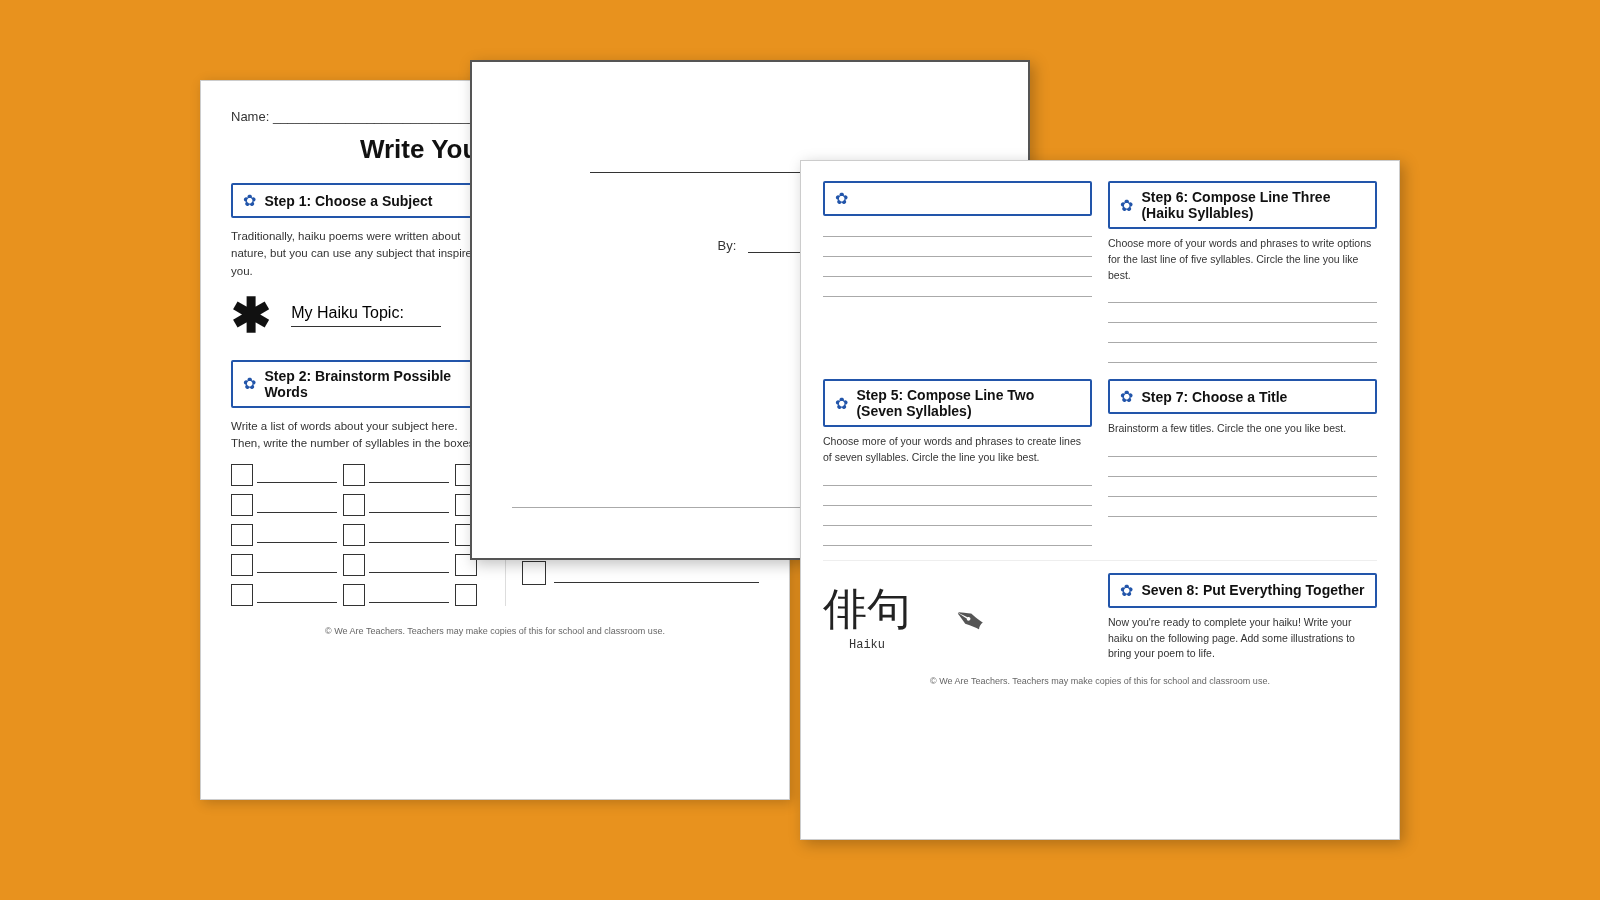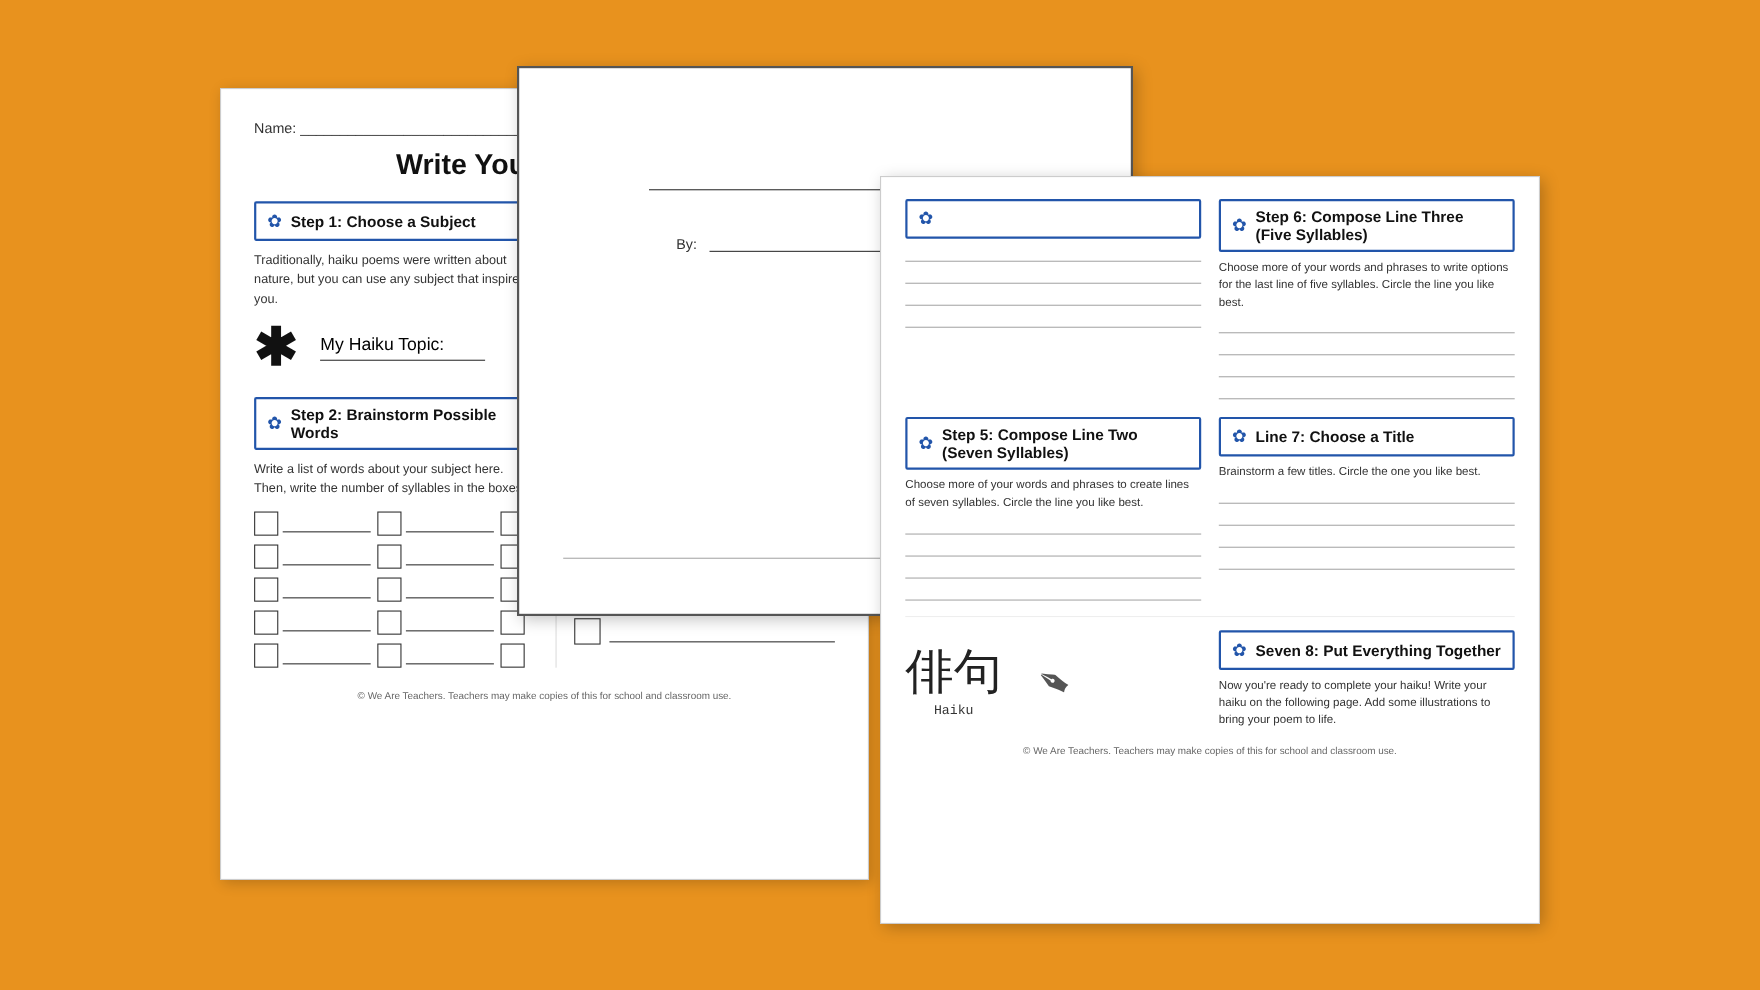--- a/index.html
+++ b/index.html
@@ -326,21 +326,21 @@
     </div>
 
     <div class="copyright" style="margin-top:20px;">© We Are Teachers. Teachers may make copies of this for school and classroom use.</div>
   </div>
 
   <div class="page2">
     <div style="height: 80px;"></div>
     <div style="border-bottom:1px solid #333; width:320px; margin:0 auto 6px auto;"></div>
     <div style="text-align:right; font-size:13px; color:#333;">(Title)</div>
 
-    <div style="margin-top:20px; text-align:center; font-size:13px; color:#333;">
+    <div style="margin-top:44px; text-align:right; font-size:13px; color:#333;">
       <span>By:</span>
       <span style="display:inline-block; border-bottom:1px solid #333; width:240px; margin-left:8px; vertical-align:bottom;"></span>
     </div>
 
     <div style="position:absolute; bottom:50px; left:40px; right:40px; border-bottom:1px solid #aaa;"></div>
   </div>
 
   <div class="page3">
     <div class="page3-grid">
 
@@ -352,21 +352,21 @@
           <div class="answer-line"></div>
           <div class="answer-line"></div>
           <div class="answer-line"></div>
           <div class="answer-line"></div>
         </div>
       </div>
 
       <div class="step-section">
         <div class="step-header">
           <span class="step-icon">✿</span>
-          <span class="step-title">Step 6: Compose Line Three (Five Syllables)</span>
+          <span class="step-title">Step 6: Compose Line Three (Haiku Syllables)</span>
         </div>
         <div class="step-body-text">Choose more of your words and phrases to write options for the last line of five syllables. Circle the line you like best.</div>
         <div class="answer-lines">
           <div class="answer-line"></div>
           <div class="answer-line"></div>
           <div class="answer-line"></div>
           <div class="answer-line"></div>
         </div>
       </div>
 
@@ -380,36 +380,36 @@
           <div class="answer-line"></div>
           <div class="answer-line"></div>
           <div class="answer-line"></div>
           <div class="answer-line"></div>
         </div>
       </div>
 
       <div class="step-section">
         <div class="step-header">
           <span class="step-icon">✿</span>
-          <span class="step-title">Line 7: Choose a Title</span>
+          <span class="step-title">Step 7: Choose a Title</span>
         </div>
         <div class="step-body-text">Brainstorm a few titles. Circle the one you like best.</div>
         <div class="answer-lines">
           <div class="answer-line"></div>
           <div class="answer-line"></div>
           <div class="answer-line"></div>
           <div class="answer-line"></div>
         </div>
       </div>
 
     </div>
 
     <div style="display:grid; grid-template-columns:1fr 1fr; gap:16px; margin-top:14px; border-top:1px solid #eee; padding-top:12px;">
 
-      <div style="display:flex; align-items:center; gap:20px;">
+      <div style="display:flex; align-items:center; gap:32px;">
         <div>
           <div style="font-size:44px; font-family:serif; color:#222; line-height:1;">俳句</div>
           <div style="font-size:12px; color:#333; font-family:'Courier New',monospace; text-align:center; margin-top:6px;">Haiku</div>
         </div>
 
         <div style="font-size:38px; color:#555; transform:rotate(30deg) scaleX(-1); display:inline-block; margin-left:10px;">✒</div>
       </div>
 
       <div class="step-section">
         <div class="step-header">

